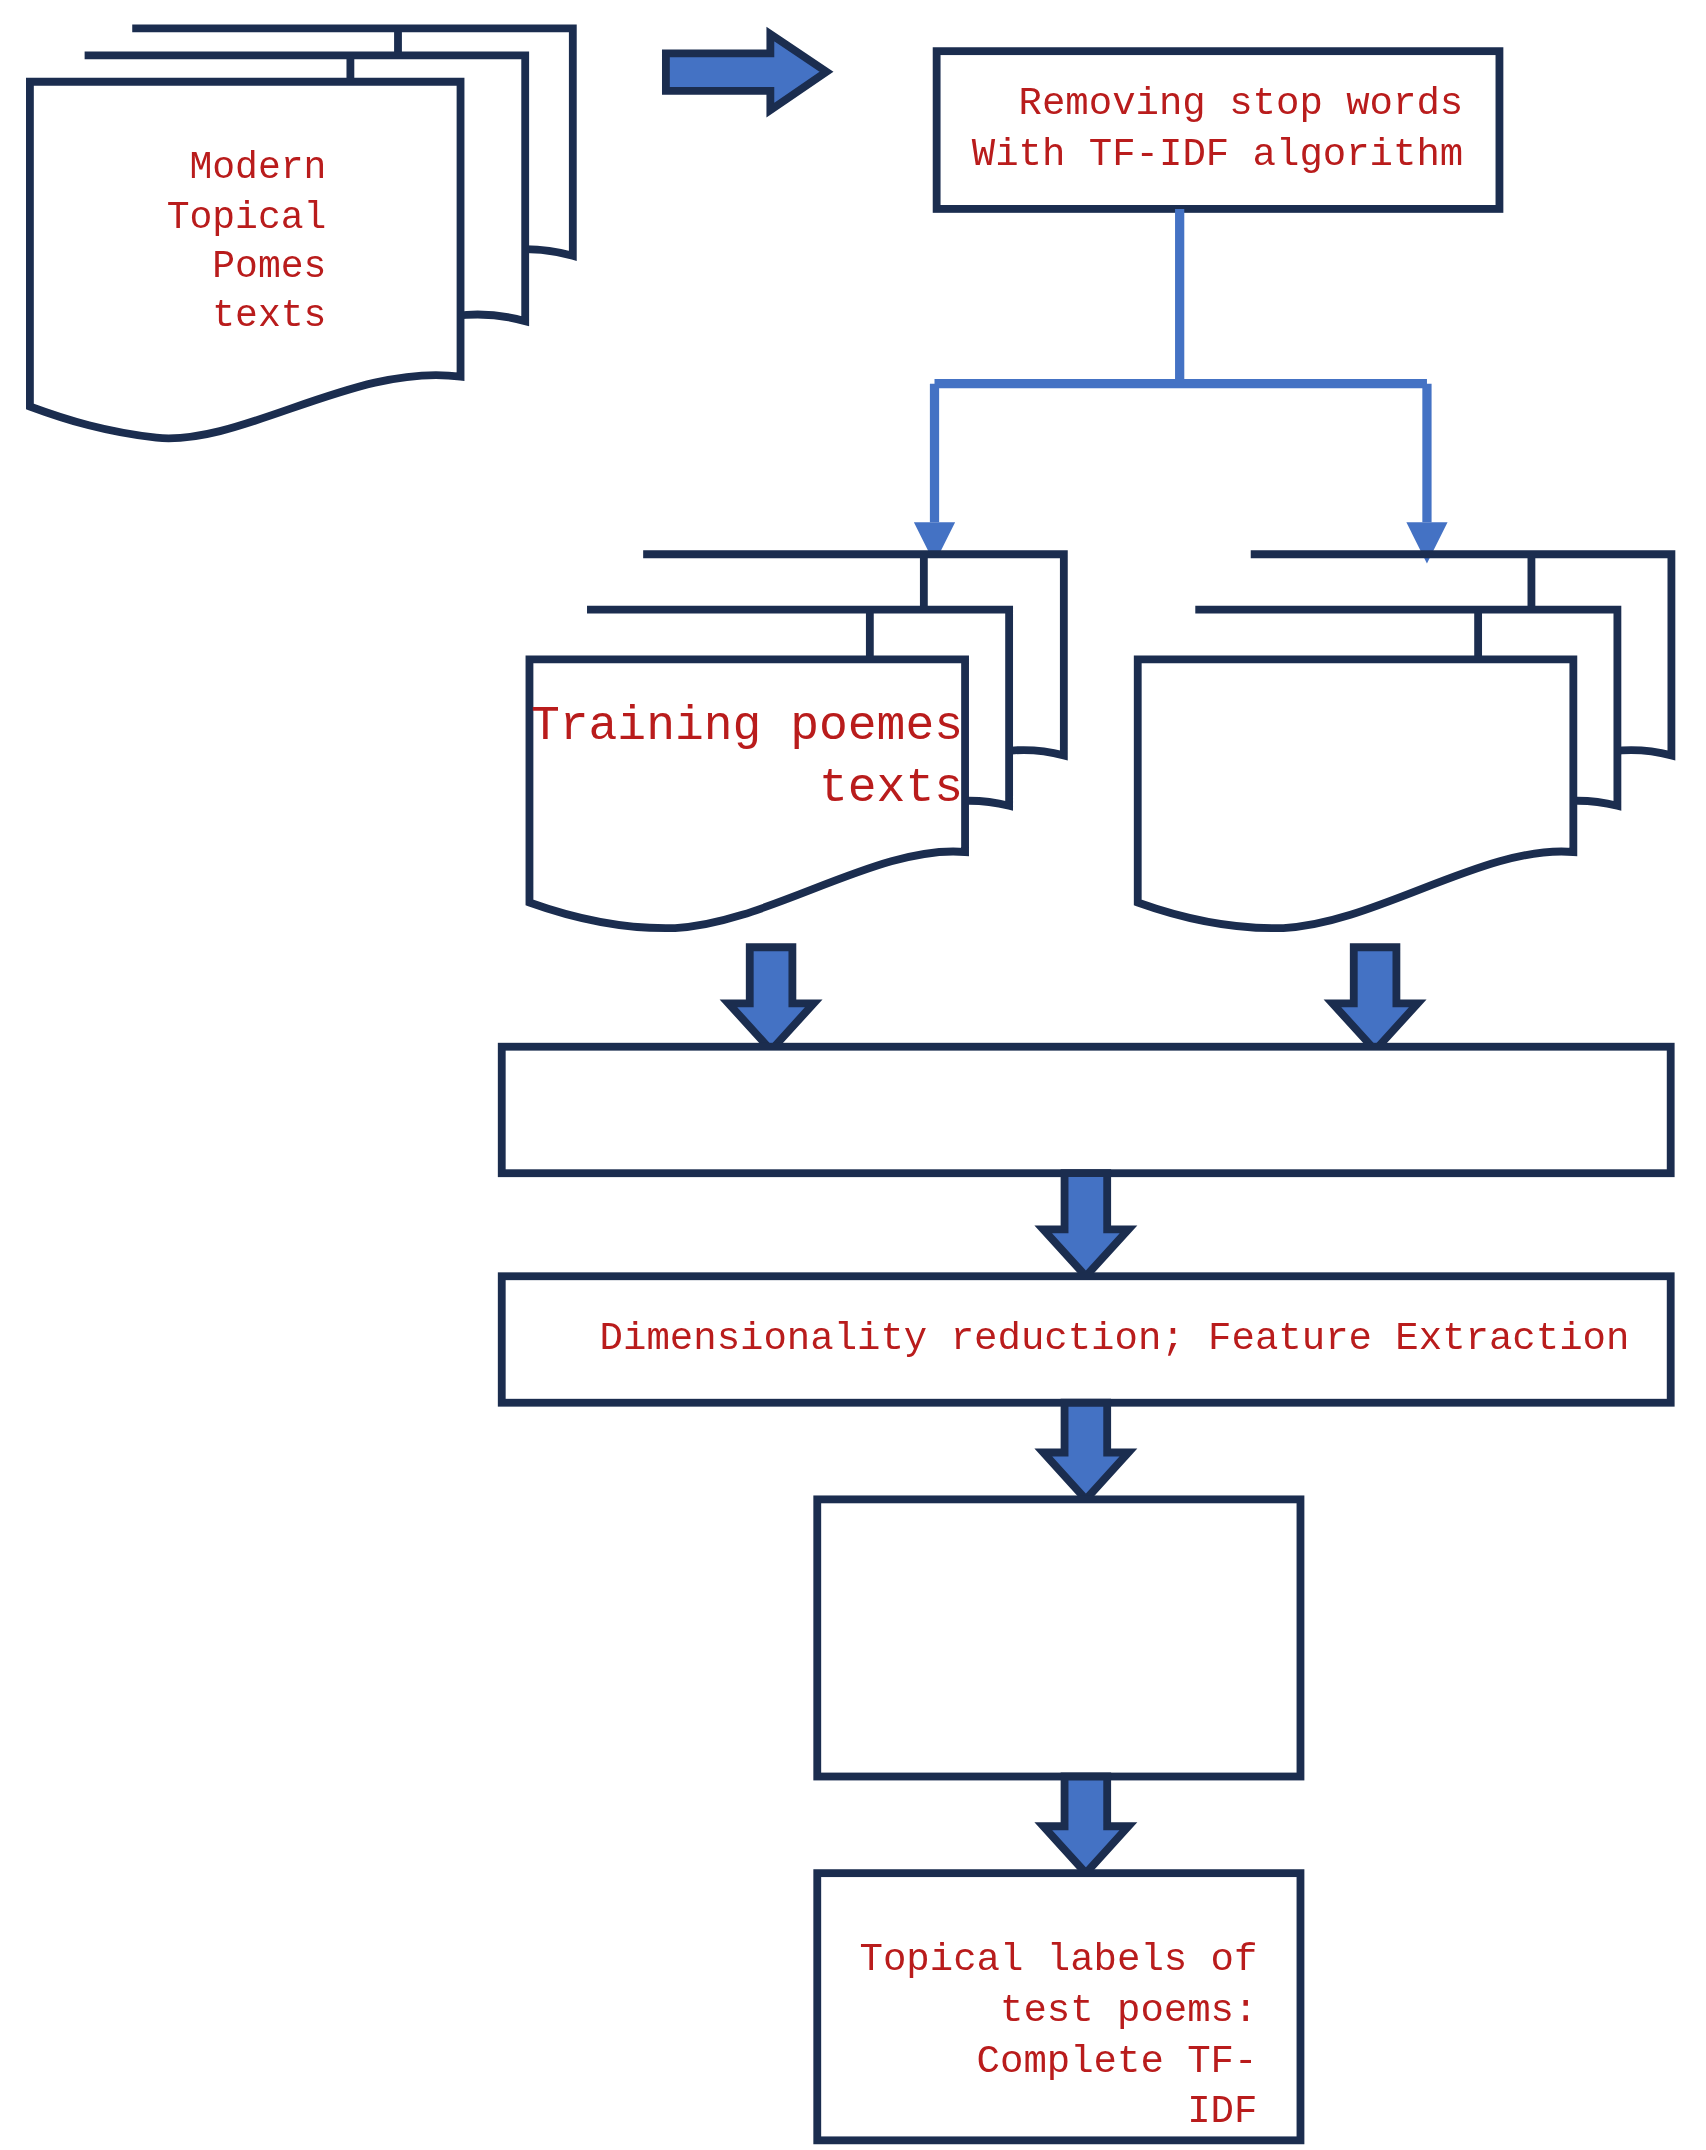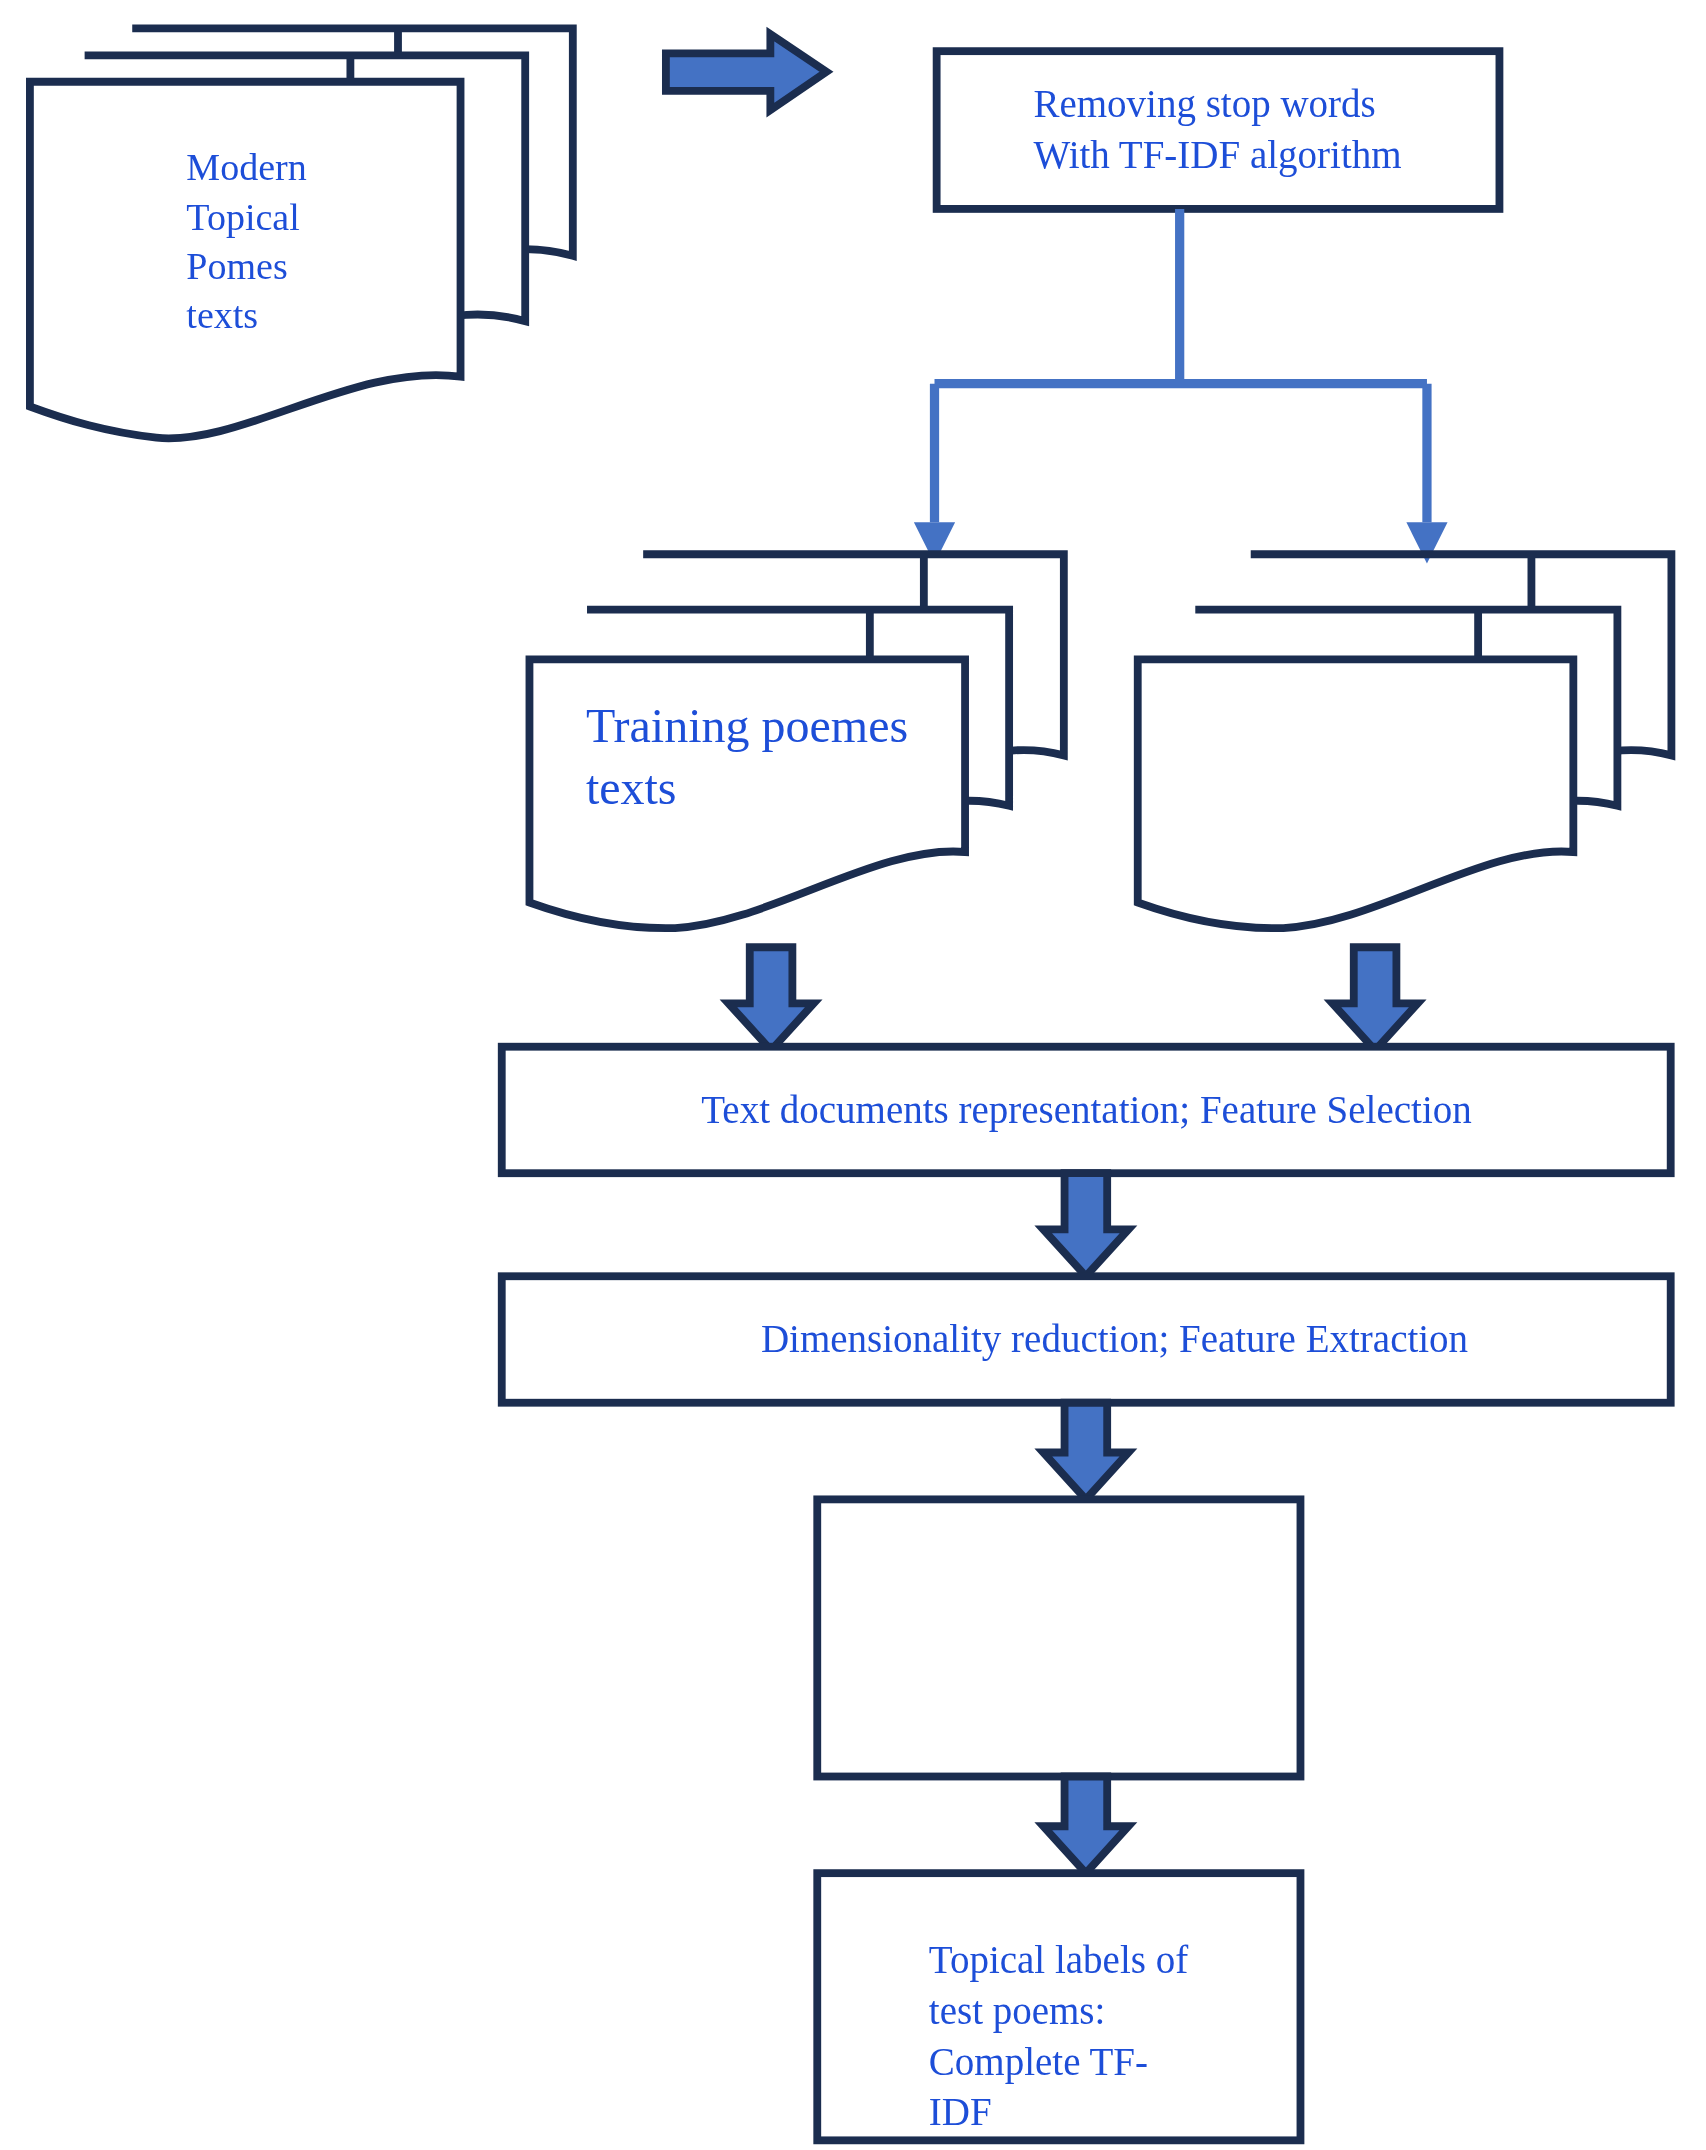--- a/index.html
+++ b/index.html
@@ -5,22 +5,22 @@
   html,body{margin:0;padding:0;background:#ffffff;}
   body{width:1707px;height:2151px;overflow:hidden;
        font-family:"Liberation Serif","DejaVu Serif",serif;}
   #stage{position:relative;width:1707px;height:2151px;background:#fff;}
   svg#flow{position:absolute;left:0;top:0;width:1707px;height:2151px;}
   .doc-shape{fill:#ffffff;stroke:#1B2D4F;stroke-width:11;stroke-linejoin:miter;}
   .box-shape{fill:#ffffff;stroke:#1B2D4F;stroke-width:11;}
   .blockarrow{fill:#4472C4;stroke:#1B2D4F;stroke-width:11;stroke-linejoin:miter;}
   .thinline{fill:none;stroke:#4472C4;stroke-width:13;}
   .thinhead{fill:#4472C4;}
-  .lbl{position:absolute;text-align:left;color:#1d4ed8;
-       font-family:Liberation Serif, serif;
+  .lbl{position:absolute;text-align:right;color:#b91c1c;
+       font-family:Liberation Mono, monospace;
        line-height:1.30;white-space:pre-line;
        display:flex;align-items:center;justify-content:center;}
 </style>
 </head>
 <body>
 
 <div id="stage">
 
   <svg id="flow" viewBox="0 0 2402 3027">
 
@@ -79,21 +79,20 @@
 Pomes
 texts</div>
 
   <div class="lbl" style="left:936px; top:51px; width:563px; height:158px; font-size:39px;">Removing stop words
 With TF-IDF algorithm</div>
 
   <div class="lbl" style="left:529px; top:679px; width:436px; height:156px; font-size:48px;">Training poemes
 texts</div>
 
 
-  <div class="lbl" style="left:502px; top:1047px; width:1169px; height:126px; font-size:39px;">Text documents representation; Feature Selection</div>
 
   <div class="lbl" style="left:530px; top:1276px; width:1169px; height:126px; font-size:39px;">Dimensionality reduction; Feature Extraction</div>
 
 
   <div class="lbl" style="left:817px; top:1903px; width:483px; height:267px; font-size:39px;">Topical labels of
 test poems:
 Complete TF-
 IDF</div>
 
 </div>

